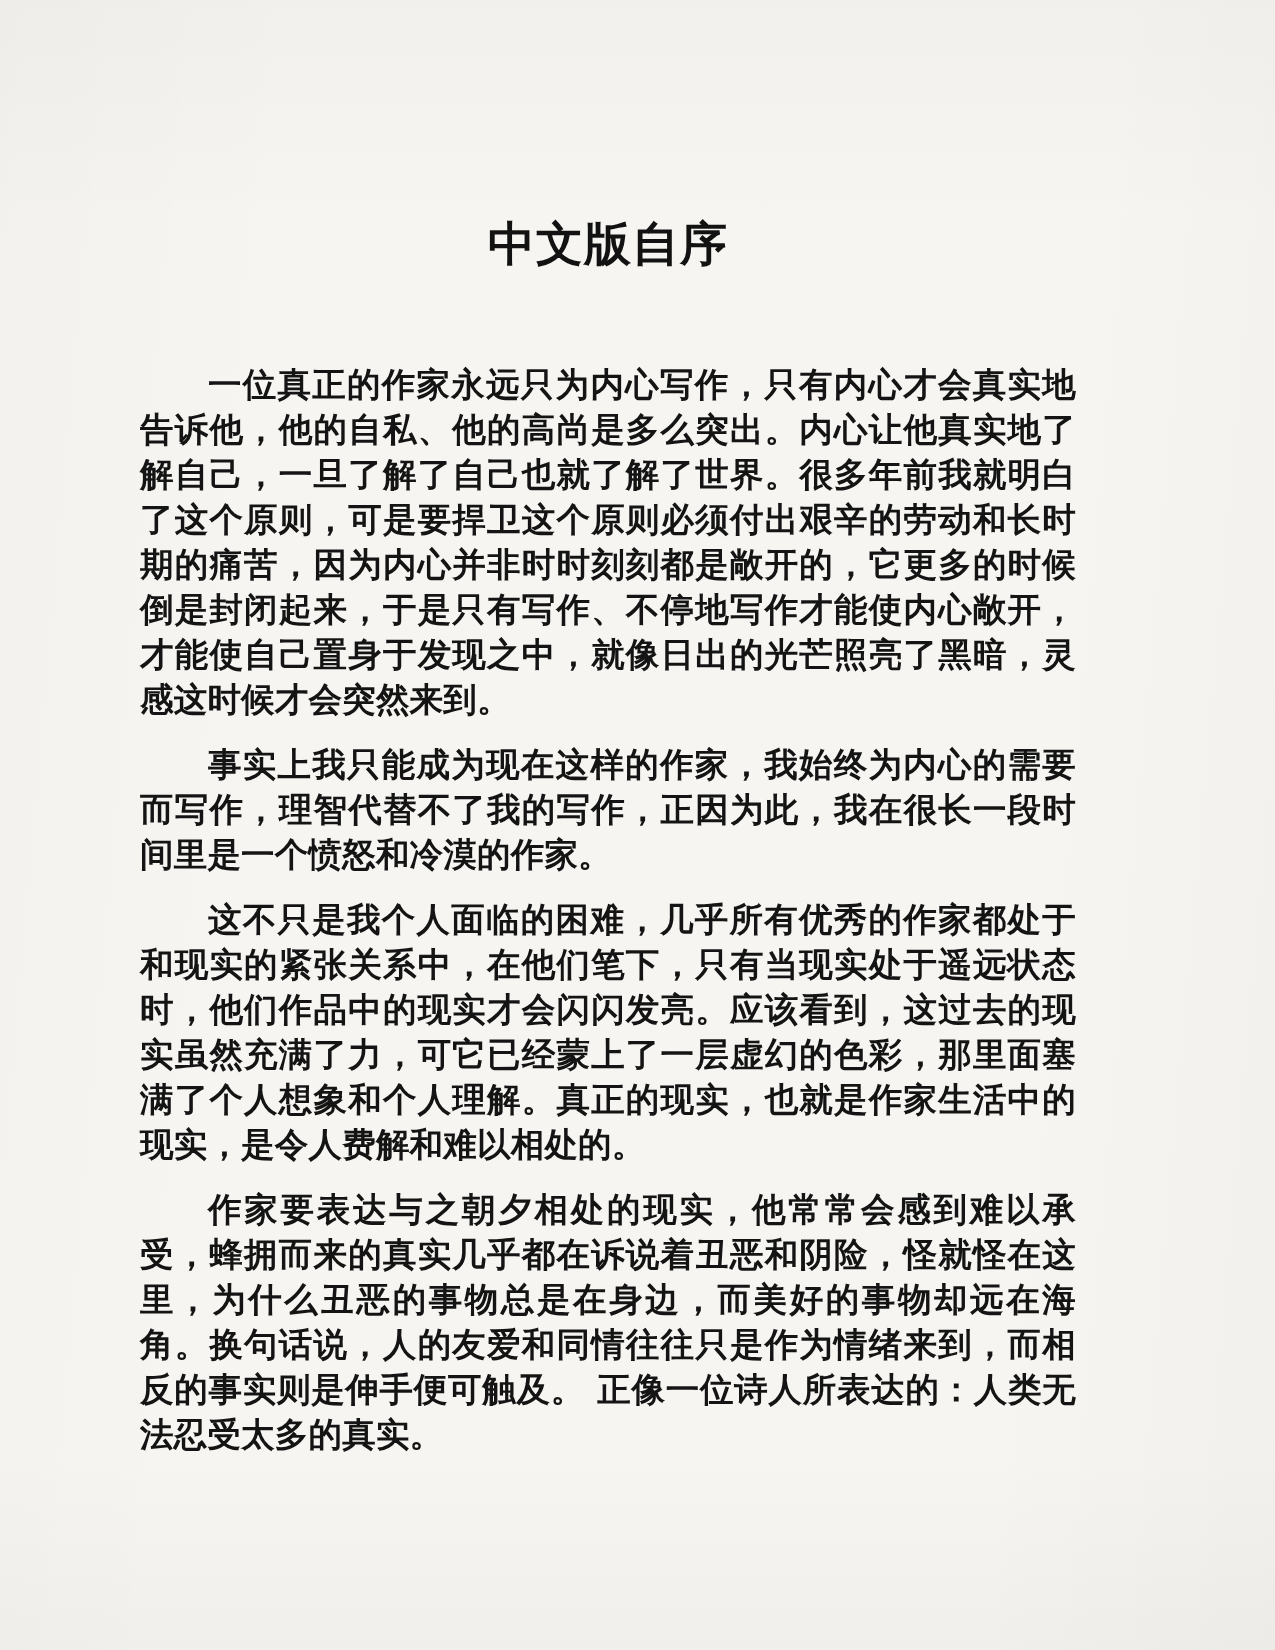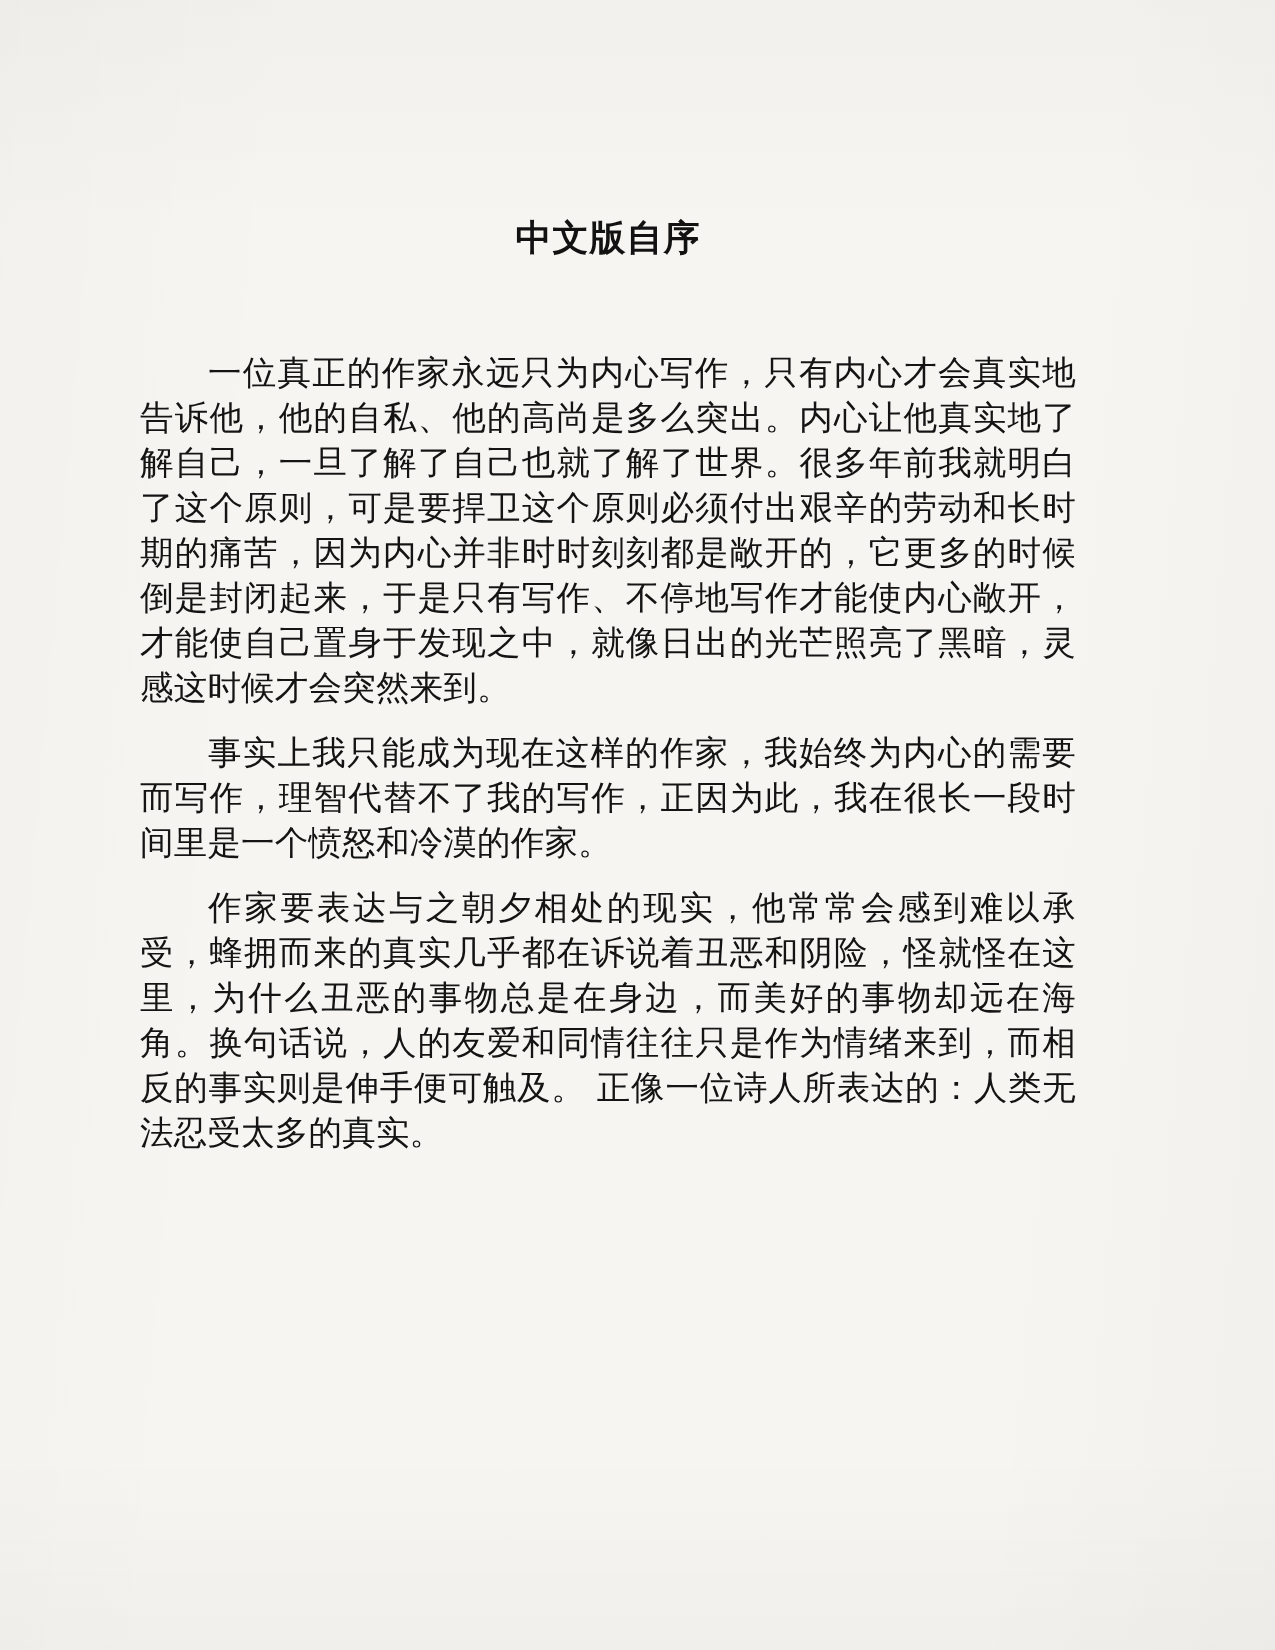--- a/index.html
+++ b/index.html
@@ -24,41 +24,41 @@
       #f6f5f1;
   }
   .content {
     position: absolute;
     left: 140px;
     top: 0;
     width: 936px;
   }
   .doc-title {
     text-align: center;
-    font-size: 36px;
+    font-size: 47px;
     font-weight: 700;
     color: #121212;
     letter-spacing: 1px;
     margin: 0;
     padding-top: 218px;
     line-height: 1.1;
     font-family: "DejaVu Sans", "Liberation Sans", sans-serif;
   }
   .body-text {
     padding-top: 92px;
   }
   .para {
     font-size: 33.5px;
     line-height: 45px;
     color: #141414;
     text-align: justify;
     text-justify: inter-character;
     text-indent: 68px;
     margin: 0 0 20px 0;
-    font-weight: 400;
+    font-weight: 700;
     letter-spacing: 0.2px;
     font-family: "DejaVu Sans", "Liberation Sans", sans-serif;
   }
   .para:last-child {
     margin-bottom: 0;
   }
   .para.last-line-natural {
     text-align-last: left;
   }
 </style>
@@ -66,17 +66,18 @@
 <body>
 
 <div class="page">
   <div class="content">
 
     <h1 class="doc-title">中文版自序</h1>
 
     <div class="body-text">
       <p class="para last-line-natural">一位真正的作家永远只为内心写作，只有内心才会真实地告诉他，他的自私、他的高尚是多么突出。内心让他真实地了解自己，一旦了解了自己也就了解了世界。很多年前我就明白了这个原则，可是要捍卫这个原则必须付出艰辛的劳动和长时期的痛苦，因为内心并非时时刻刻都是敞开的，它更多的时候倒是封闭起来，于是只有写作、不停地写作才能使内心敞开，才能使自己置身于发现之中，就像日出的光芒照亮了黑暗，灵感这时候才会突然来到。</p>
       <p class="para last-line-natural">事实上我只能成为现在这样的作家，我始终为内心的需要而写作，理智代替不了我的写作，正因为此，我在很长一段时间里是一个愤怒和冷漠的作家。</p>
+      <p class="para last-line-natural">这不只是我个人面临的困难，几乎所有优秀的作家都处于和现实的紧张关系中，在他们笔下，只有当现实处于遥远状态时，他们作品中的现实才会闪闪发亮。应该看到，这过去的现实虽然充满了力，可它已经蒙上了一层虚幻的色彩，那里面塞满了个人想象和个人理解。真正的现实，也就是作家生活中的现实，是令人费解和难以相处的。</p>
       <p class="para last-line-natural">作家要表达与之朝夕相处的现实，他常常会感到难以承受，蜂拥而来的真实几乎都在诉说着丑恶和阴险，怪就怪在这里，为什么丑恶的事物总是在身边，而美好的事物却远在海角。换句话说，人的友爱和同情往往只是作为情绪来到，而相反的事实则是伸手便可触及。 正像一位诗人所表达的：人类无法忍受太多的真实。</p>
     </div>
 
   </div>
 </div>
 
 </body></html>

